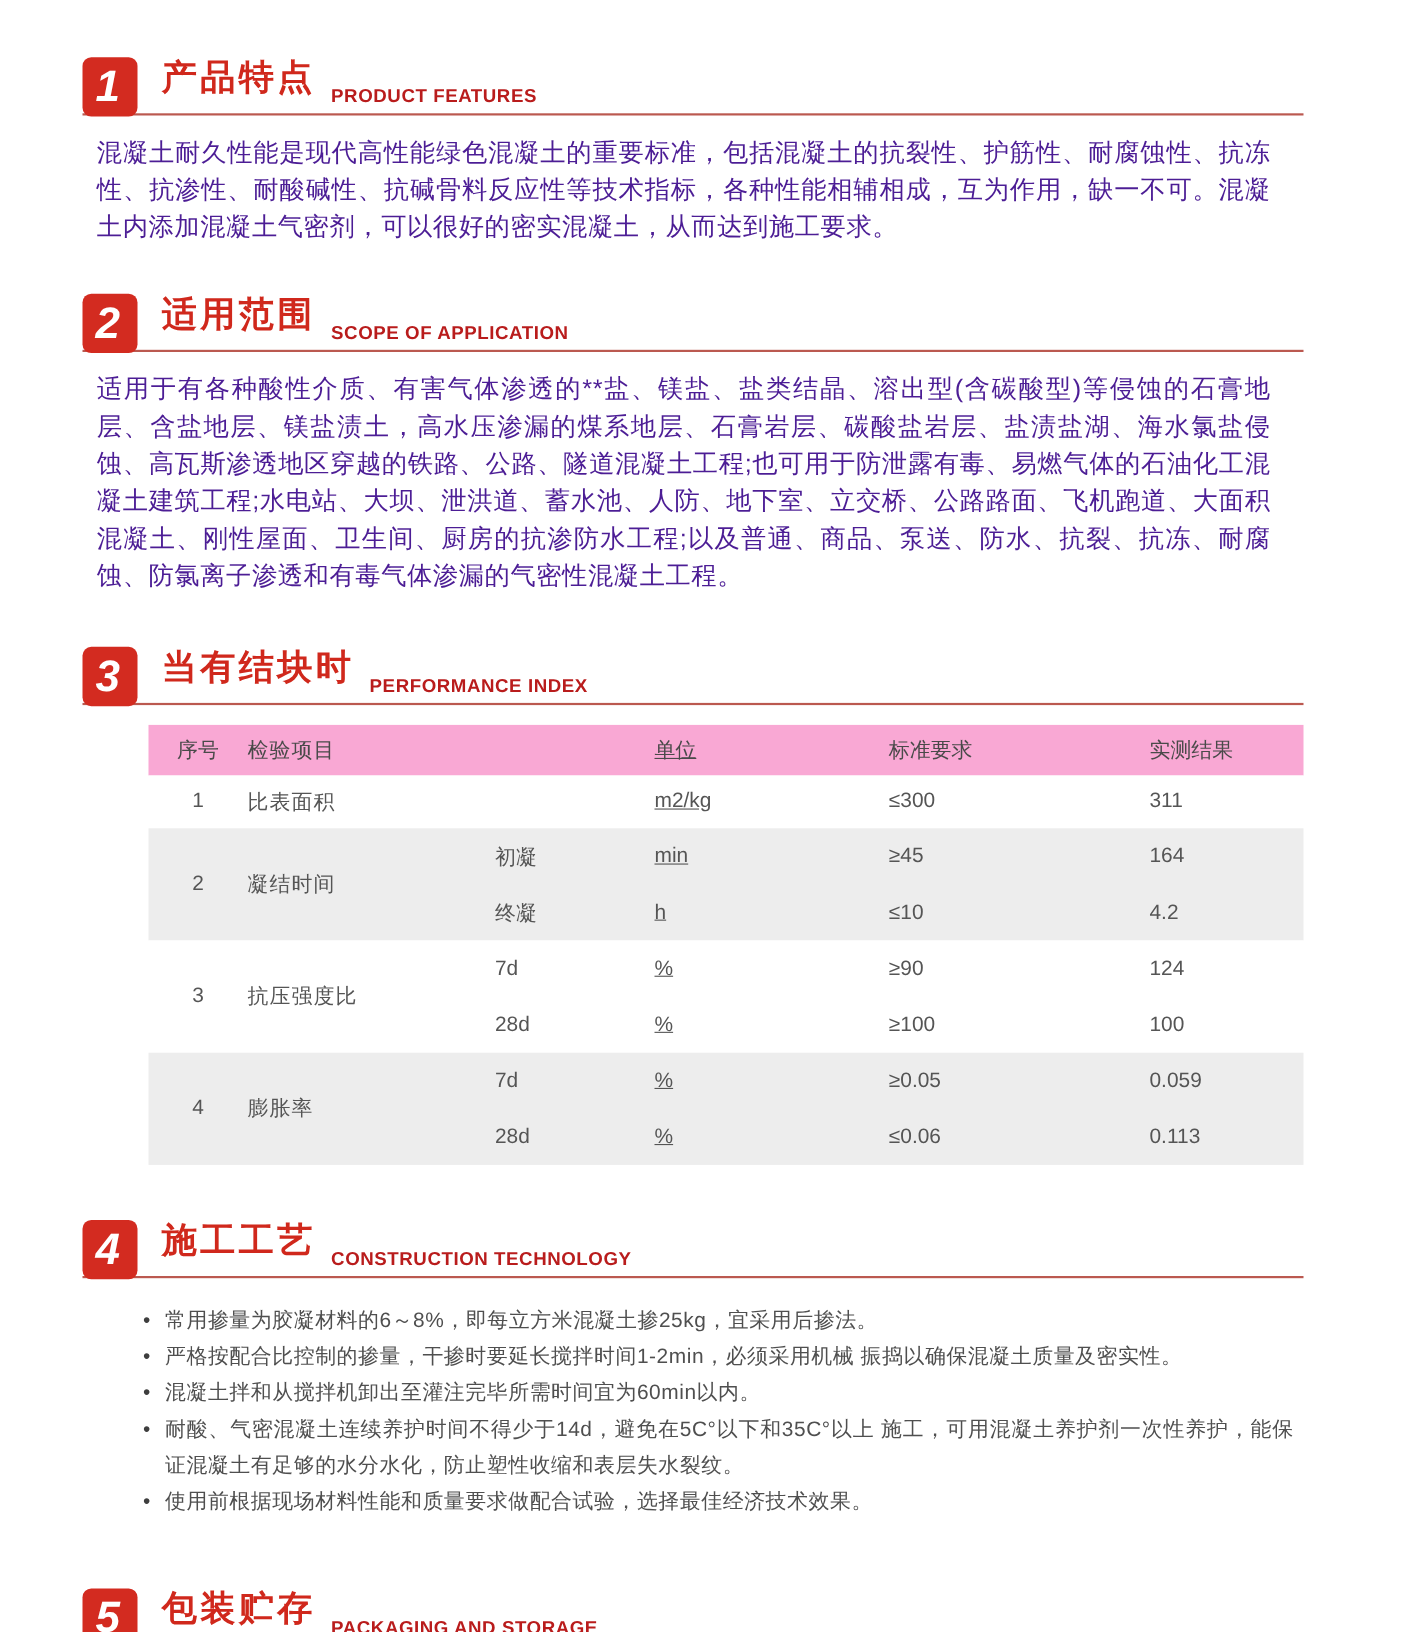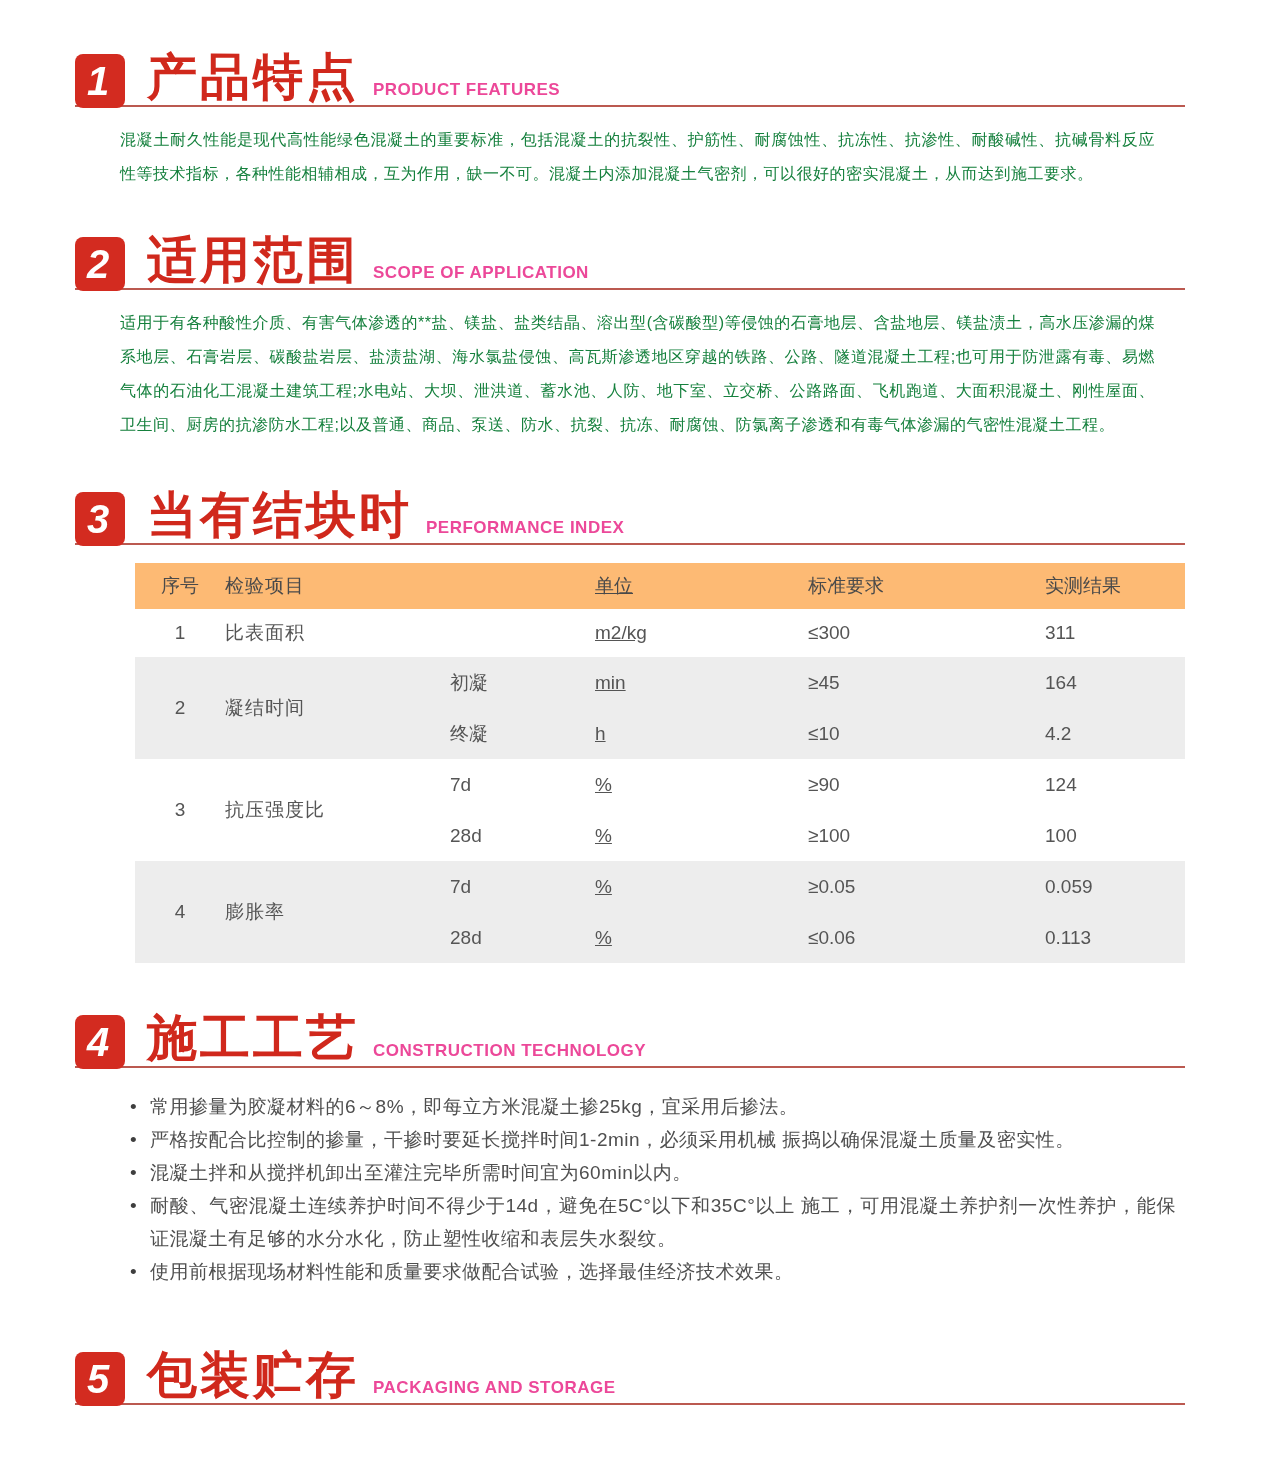--- a/index.html
+++ b/index.html
@@ -41,45 +41,45 @@
     margin-bottom: -3px;
     flex: none;
     padding-right: 4px;
   }
   .titles {
     display: flex;
     align-items: flex-end;
     margin-left: 22px;
   }
   .title-cn {
-    font-size: 50px;
+    font-size: 32px;
     font-weight: bold;
     color: #d0281c;
     line-height: 1;
     letter-spacing: 3px;
-    padding-bottom: 3px;
+    padding-bottom: 17px;
   }
   .title-en {
     font-size: 17px;
     font-weight: bold;
-    color: #ec4899;
+    color: #b91c1c;
     letter-spacing: 0.5px;
     margin-left: 14px;
     padding-bottom: 5px;
     white-space: nowrap;
   }
 
   
   .para {
-    margin: 16px 125px 0 120px;
-    font-size: 16px;
+    margin: 16px 125px 0 88px;
+    font-size: 23px;
     line-height: 34px;
     letter-spacing: 0.5px;
     text-align: justify;
-    color: #15803d;
+    color: #4c1d95;
   }
 
   
   .bullets { margin: 22px 104px 0 130px; }
   .bullet {
     position: relative;
     padding-left: 20px;
     font-size: 19px;
     line-height: 33px;
     letter-spacing: 0.5px;
@@ -99,21 +99,21 @@
     margin: 18px 0 0 135px;
     width: 1050px;
     font-size: 19px;
     color: #555555;
   }
   .trow {
     display: grid;
     grid-template-columns: 90px 160px 190px 215px 230px 165px;
     align-items: center;
   }
-  .trow.thead { background: #fdba74; height: 46px; color: #4a4a4a; }
+  .trow.thead { background: #f9a8d4; height: 46px; color: #4a4a4a; }
   .trow.simple { background: #ffffff; height: 48px; }
   .trow.group { grid-template-rows: 51px 51px; }
   .trow.gray { background: #ededed; }
   .trow.white { background: #ffffff; }
   .c { overflow: hidden; white-space: nowrap; }
   .c1 { text-align: center; }
   .c2 { letter-spacing: 1px; }
   .c3 { padding-left: 65px; }
   .c4 { padding-left: 20px; text-decoration: underline; }
   .c5 { padding-left: 18px; }

